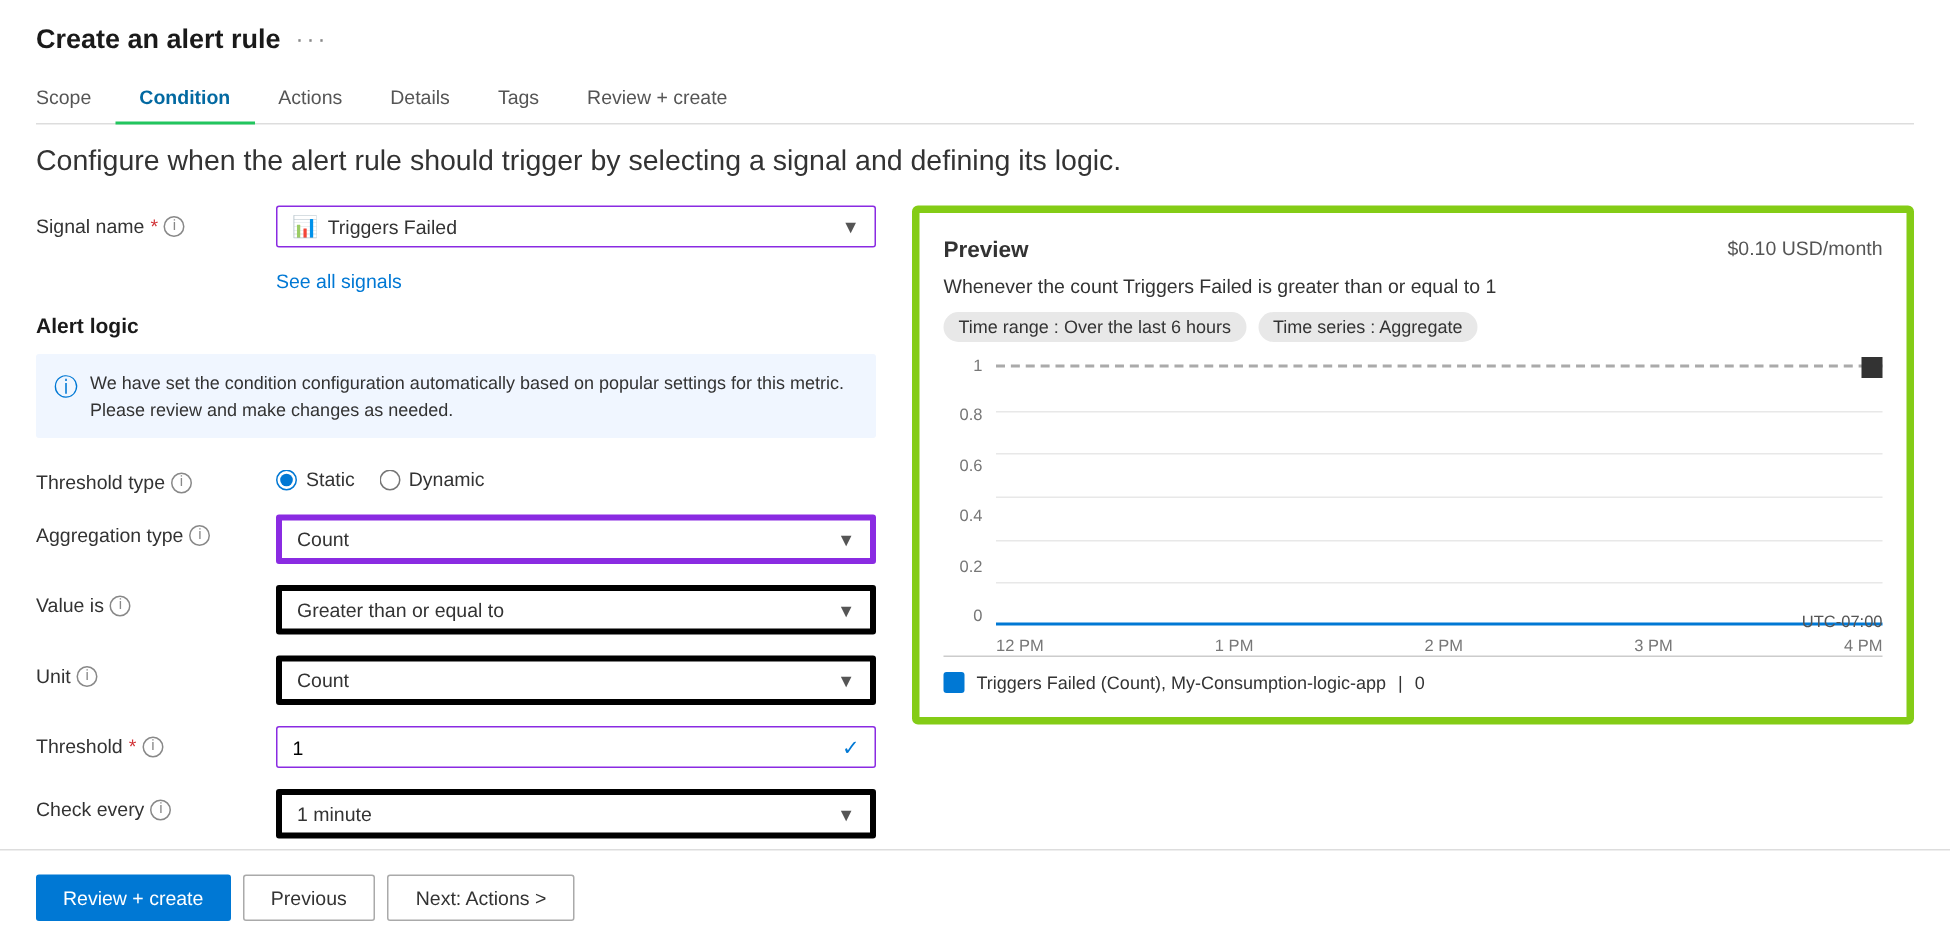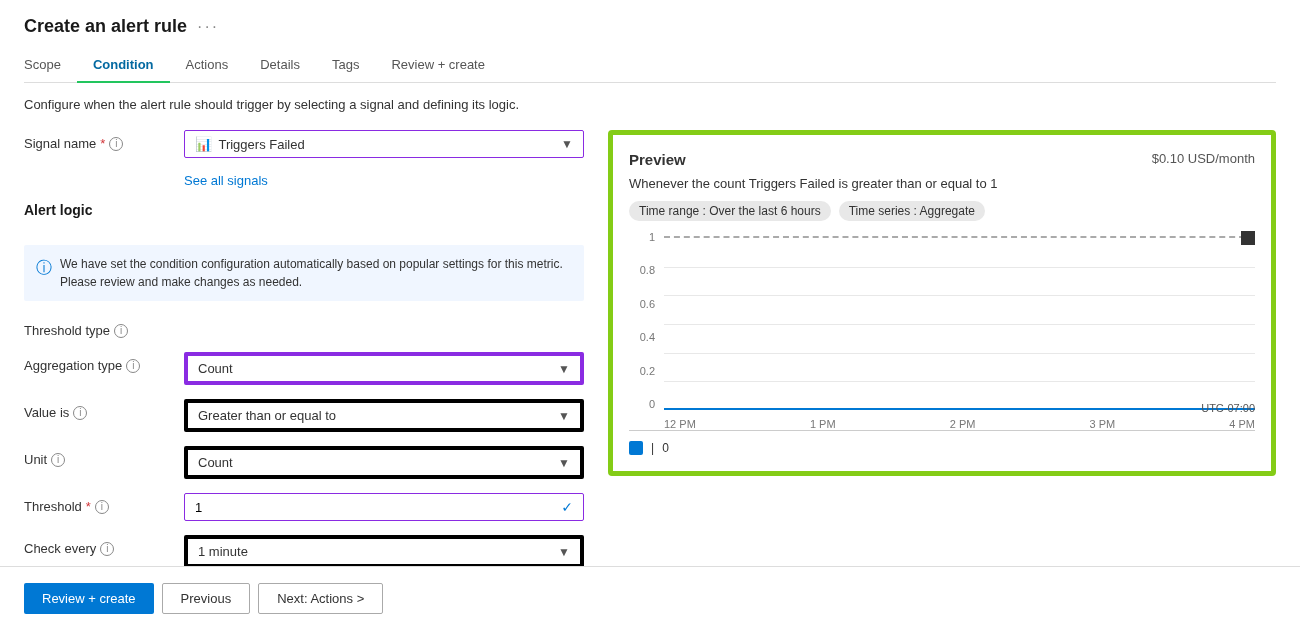--- a/index.html
+++ b/index.html
@@ -9,41 +9,41 @@
 
     .page-title { display: flex; align-items: center; gap: 10px; margin-bottom: 12px; }
     .page-title h1 { font-size: 18px; font-weight: 600; color: #1a1a1a; }
     .page-title .ellipsis { color: #888; font-size: 16px; letter-spacing: 2px; }
 
     .nav-tabs { display: flex; gap: 0; border-bottom: 1px solid #ddd; margin-bottom: 14px; }
     .nav-tab { padding: 8px 16px; font-size: 13px; cursor: pointer; color: #555; border-bottom: 3px solid transparent; margin-bottom: -1px; text-decoration: none; }
     .nav-tab:first-child { padding-left: 0; }
     .nav-tab.active { color: #0369a1; font-weight: 600; border-bottom: 2px solid #22c55e; }
 
-    .subtitle { font-size: 13px; color: #333; margin-bottom: 18px; }
+    .subtitle { font-size: 19px; color: #333; margin-bottom: 18px; }
 
     .main-content { display: flex; gap: 24px; }
 
     .left-panel { flex: 0 0 560px; }
     .right-panel { flex: 1; }
 
     .form-row { display: flex; align-items: flex-start; margin-bottom: 14px; }
     .form-label { width: 160px; font-size: 13px; color: #333; padding-top: 6px; flex-shrink: 0; display: flex; align-items: center; gap: 4px; }
     .form-label .required { color: #d13438; }
     .form-label .info-icon { display: inline-flex; align-items: center; justify-content: center; width: 14px; height: 14px; border-radius: 50%; border: 1px solid #888; color: #888; font-size: 10px; cursor: pointer; }
     .form-control { flex: 1; }
 
     .signal-dropdown { display: flex; align-items: center; border: 1px solid #8a2be2; border-radius: 2px; padding: 5px 10px; background: #fff; cursor: pointer; justify-content: space-between; }
     .signal-dropdown .signal-icon { color: #8a2be2; margin-right: 6px; font-size: 14px; }
     .signal-dropdown .chevron { color: #555; font-size: 12px; }
     .signal-dropdown-inner { display: flex; align-items: center; flex: 1; }
 
     .see-all-link { color: #0078d4; font-size: 13px; cursor: pointer; text-decoration: none; display: block; margin-top: 15px; }
 
-    .section-title { font-size: 14px; font-weight: 600; color: #1a1a1a; margin-bottom: 27px; margin-top: 4px; }
+    .section-title { font-size: 14px; font-weight: 600; color: #1a1a1a; margin-bottom: 11px; margin-top: 4px; }
 
     .info-box { display: flex; gap: 8px; background: #f0f6ff; padding: 10px 12px; border-radius: 2px; margin-bottom: 16px; font-size: 12px; color: #333; line-height: 1.5; }
     .info-box .info-icon-blue { color: #0078d4; font-size: 16px; flex-shrink: 0; margin-top: 1px; }
 
     .radio-group { display: flex; gap: 16px; align-items: center; padding-top: 4px; }
     .radio-item { display: flex; align-items: center; gap: 6px; cursor: pointer; }
     .radio-input { width: 14px; height: 14px; accent-color: #0078d4; }
 
     .select-dropdown { display: flex; align-items: center; border: 4px solid #000000; border-radius: 2px; padding: 5px 10px; background: #fff; cursor: pointer; justify-content: space-between; width: 100%; }
     .select-dropdown.focused { border-color: #8a2be2; }
@@ -132,20 +132,32 @@
 
       <div class="info-box">
         <span class="info-icon-blue">ⓘ</span>
         <span>We have set the condition configuration automatically based on popular settings for this metric. Please review and make changes as needed.</span>
       </div>
 
       <div class="form-row">
         <div class="form-label">
           <span>Threshold type</span>
           <span class="info-icon">i</span>
+        </div>
+        <div class="form-control">
+          <div class="radio-group">
+            <label class="radio-item">
+              <input type="radio" class="radio-input" name="threshold" checked="" style="">
+              <span>Static</span>
+            </label>
+            <label class="radio-item">
+              <input type="radio" class="radio-input" name="threshold" style="">
+              <span>Dynamic</span>
+            </label>
+          </div>
         </div>
       </div>
 
       <div class="form-row">
         <div class="form-label">
           <span>Aggregation type</span>
           <span class="info-icon">i</span>
         </div>
         <div class="form-control">
           <div class="select-dropdown focused">
@@ -273,20 +285,21 @@
             <span>1 PM</span>
             <span>2 PM</span>
             <span>3 PM</span>
             <span>4 PM</span>
           </div>
           <span class="utc-label">UTC-07:00</span>
         </div>
 
         <div class="chart-legend">
           <div class="legend-color"></div>
+          <span>Triggers Failed (Count), My-Consumption-logic-app</span>
           <span>|</span>
           <span>0</span>
         </div>
       </div>
     </div>
   </div>
 </div>
 
 <div class="footer">
   <button class="btn-primary">Review + create</button>

